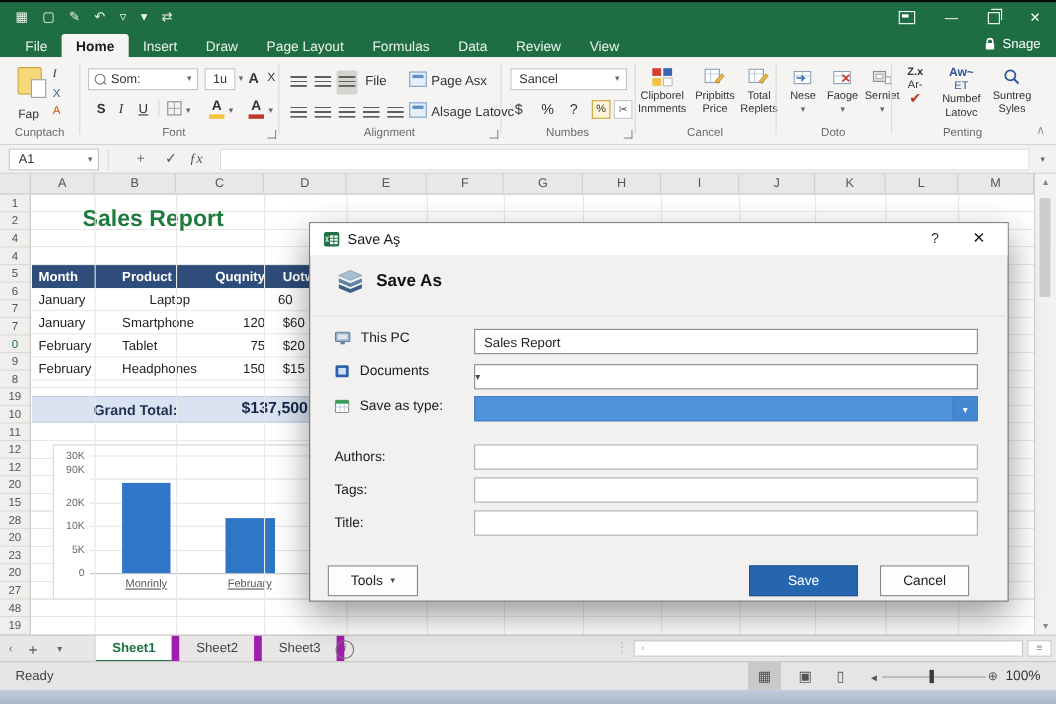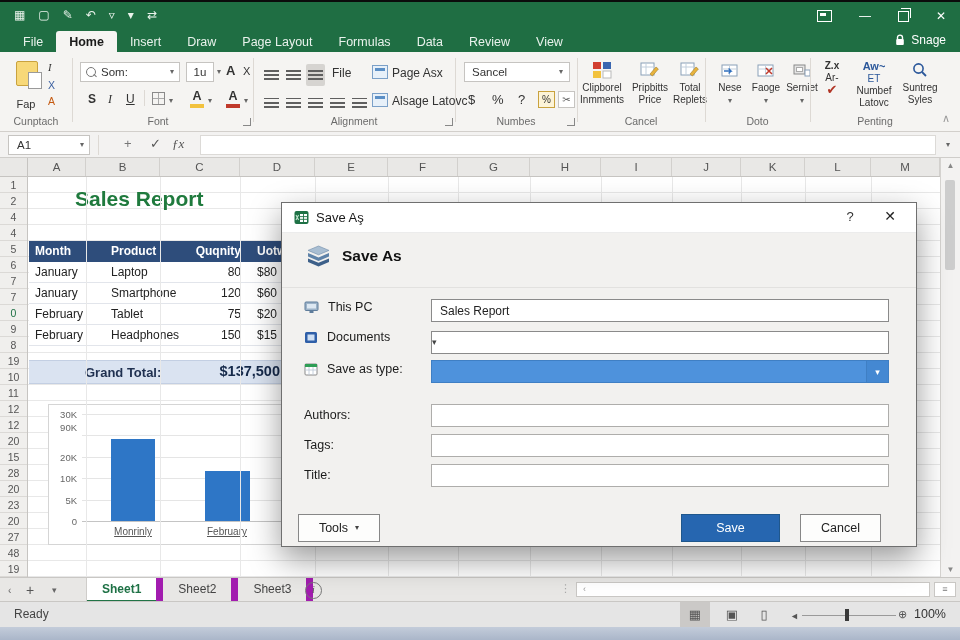--- a/index.html
+++ b/index.html
@@ -405,22 +405,22 @@
     <div class="sheet-title">Sales Report</div>
     <div class="dtable" id="dtable">
         <div class="trow head">
           <span class="tcell" style="width: 76px;">Month</span>
           <span class="tcell" style="width: 84px;">Product</span>
           <span class="tcell r" style="width: 62px;">Quqnity</span>
           <span class="tcell" style="width: 55px;">Uotw db</span>
         </div>
         <div class="trow">
           <span class="tcell" style="width: 76px;">January</span>
-          <span class="tcell" style="width: 84px;">Laptop</span>
-          <span class="tcell r" style="width: 62px;">80</span>
+          <span class="tcell" style="width: 84px; margin-left: 25px;">Laptop</span>
+          <span class="tcell r" style="width: 62px;">60</span>
           <span class="tcell" style="width: 55px;">$80</span>
         </div>
         <div class="trow">
           <span class="tcell" style="width: 76px;">January</span>
           <span class="tcell" style="width: 84px;">Smartphone</span>
           <span class="tcell r" style="width: 62px;">120</span>
           <span class="tcell" style="width: 55px;">$60</span>
         </div>
         <div class="trow">
           <span class="tcell" style="width: 76px;">February</span>

